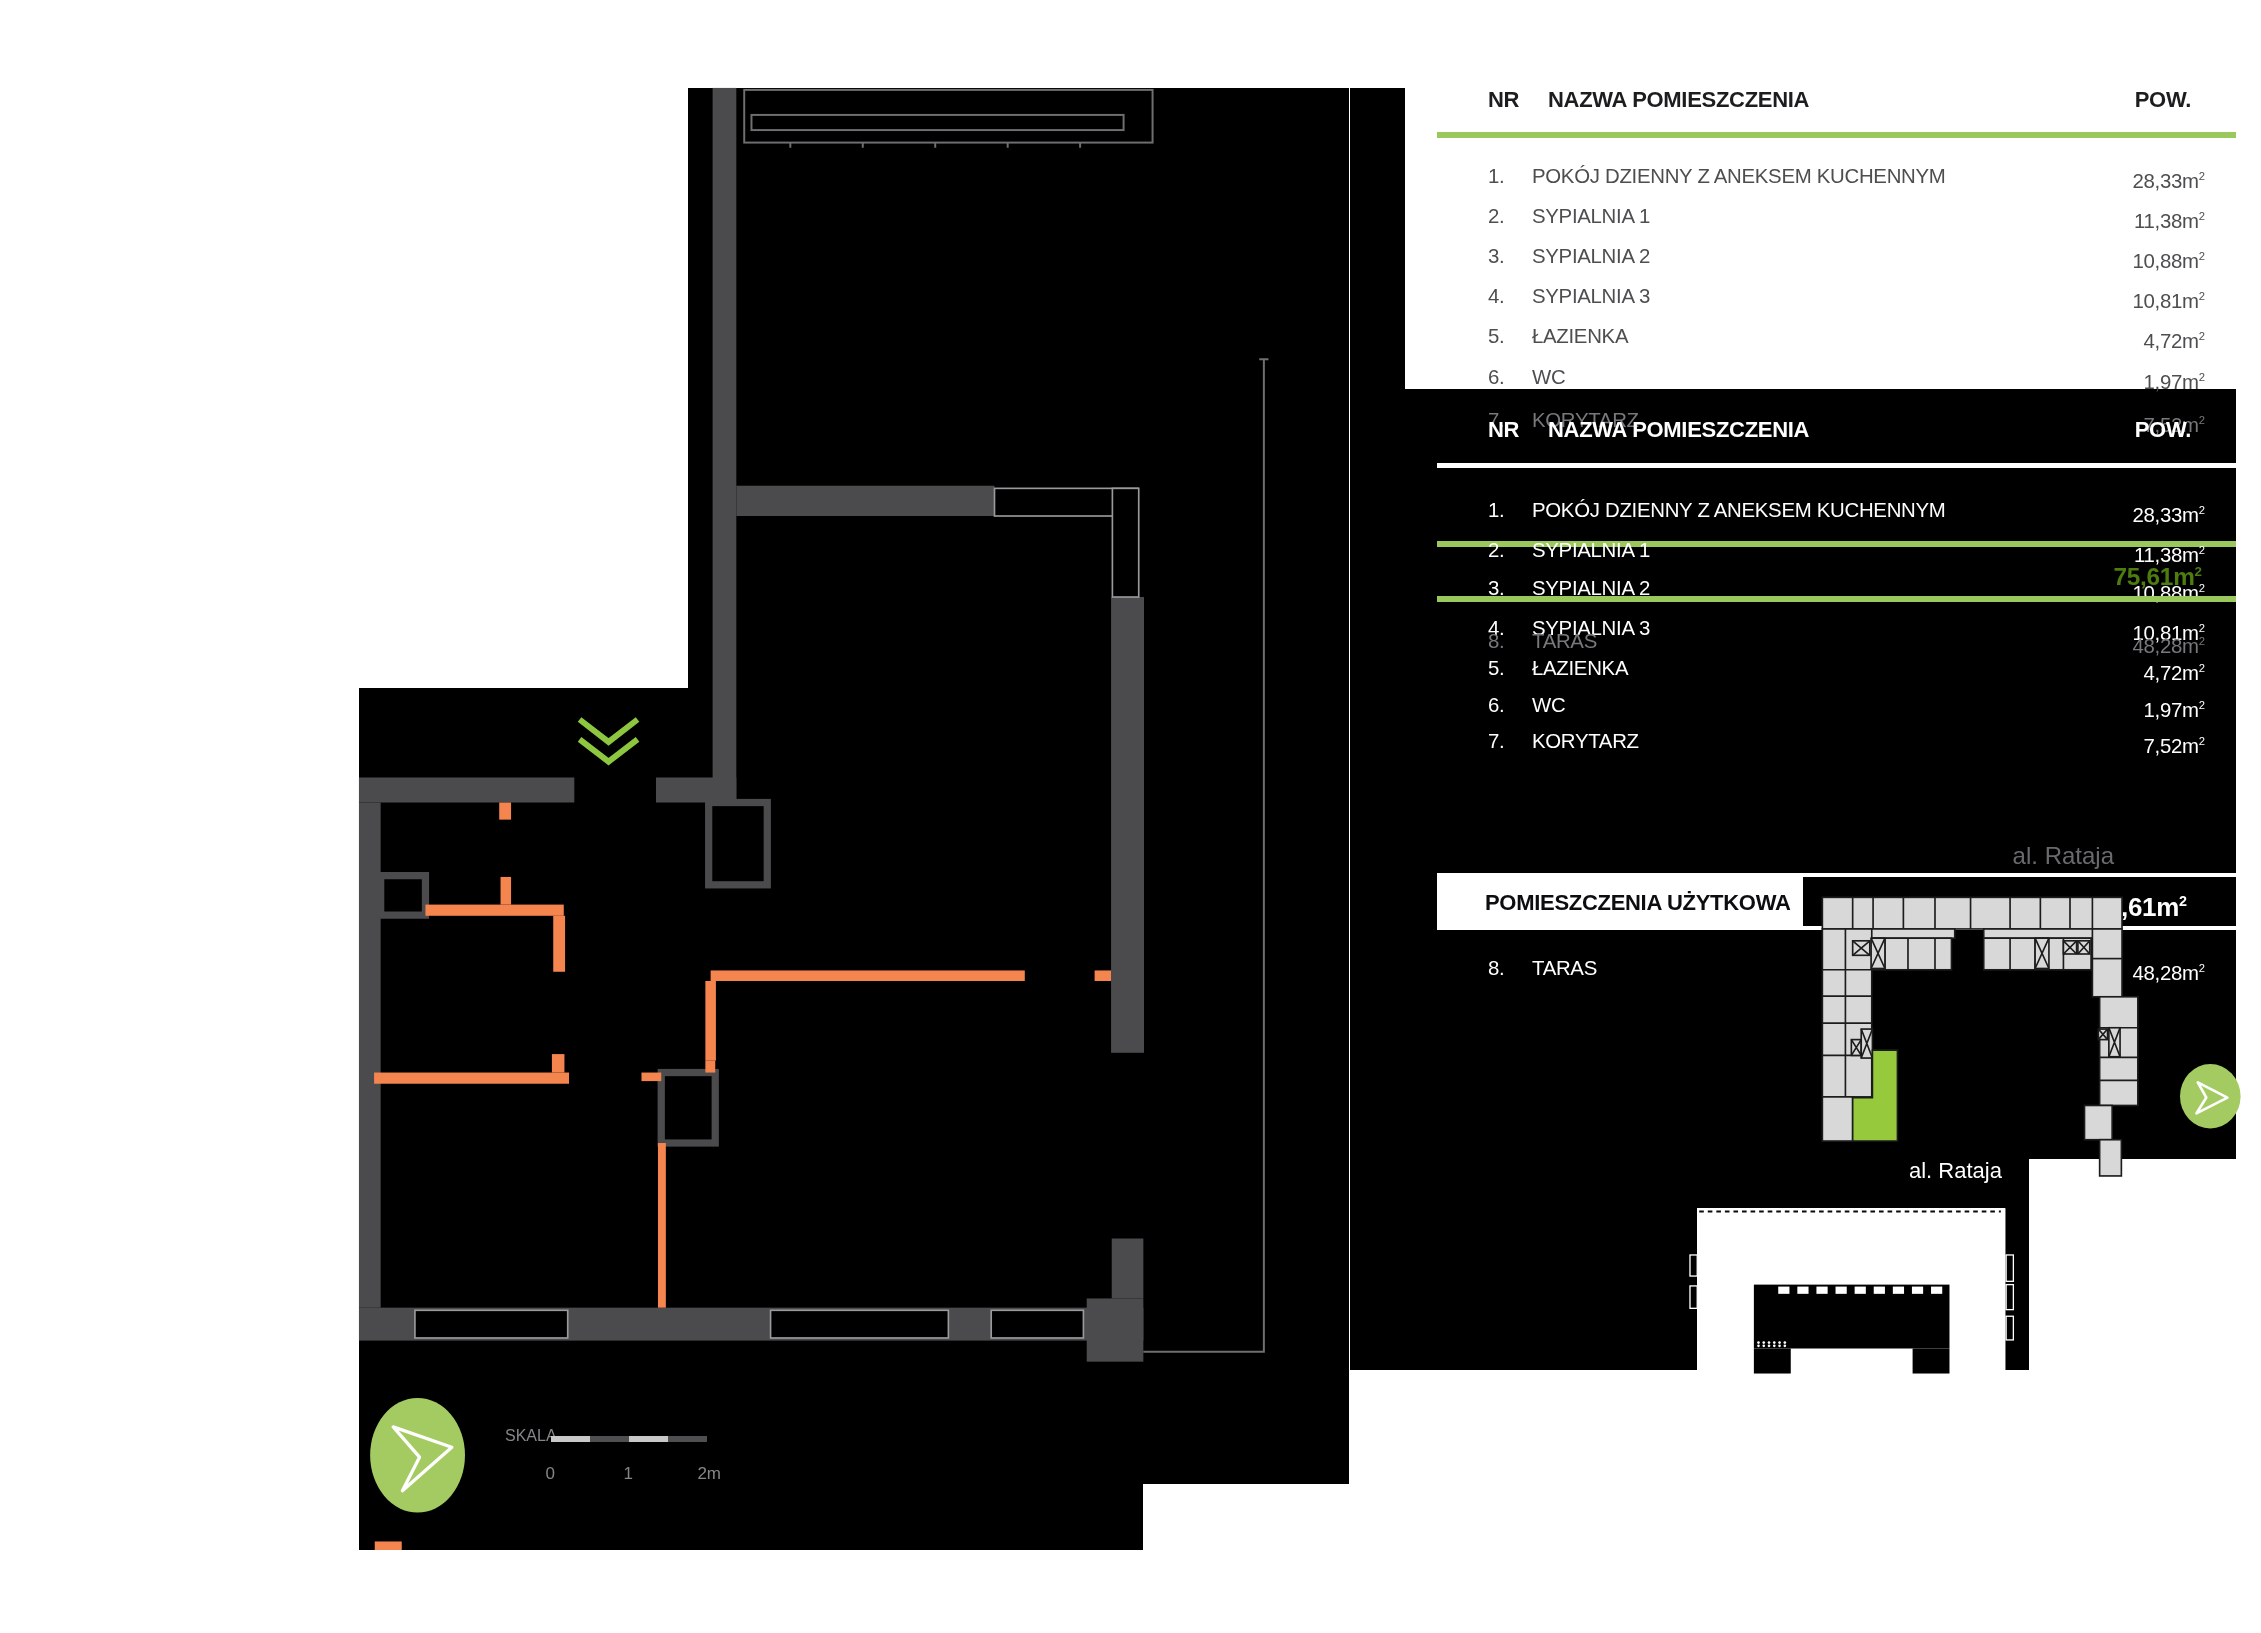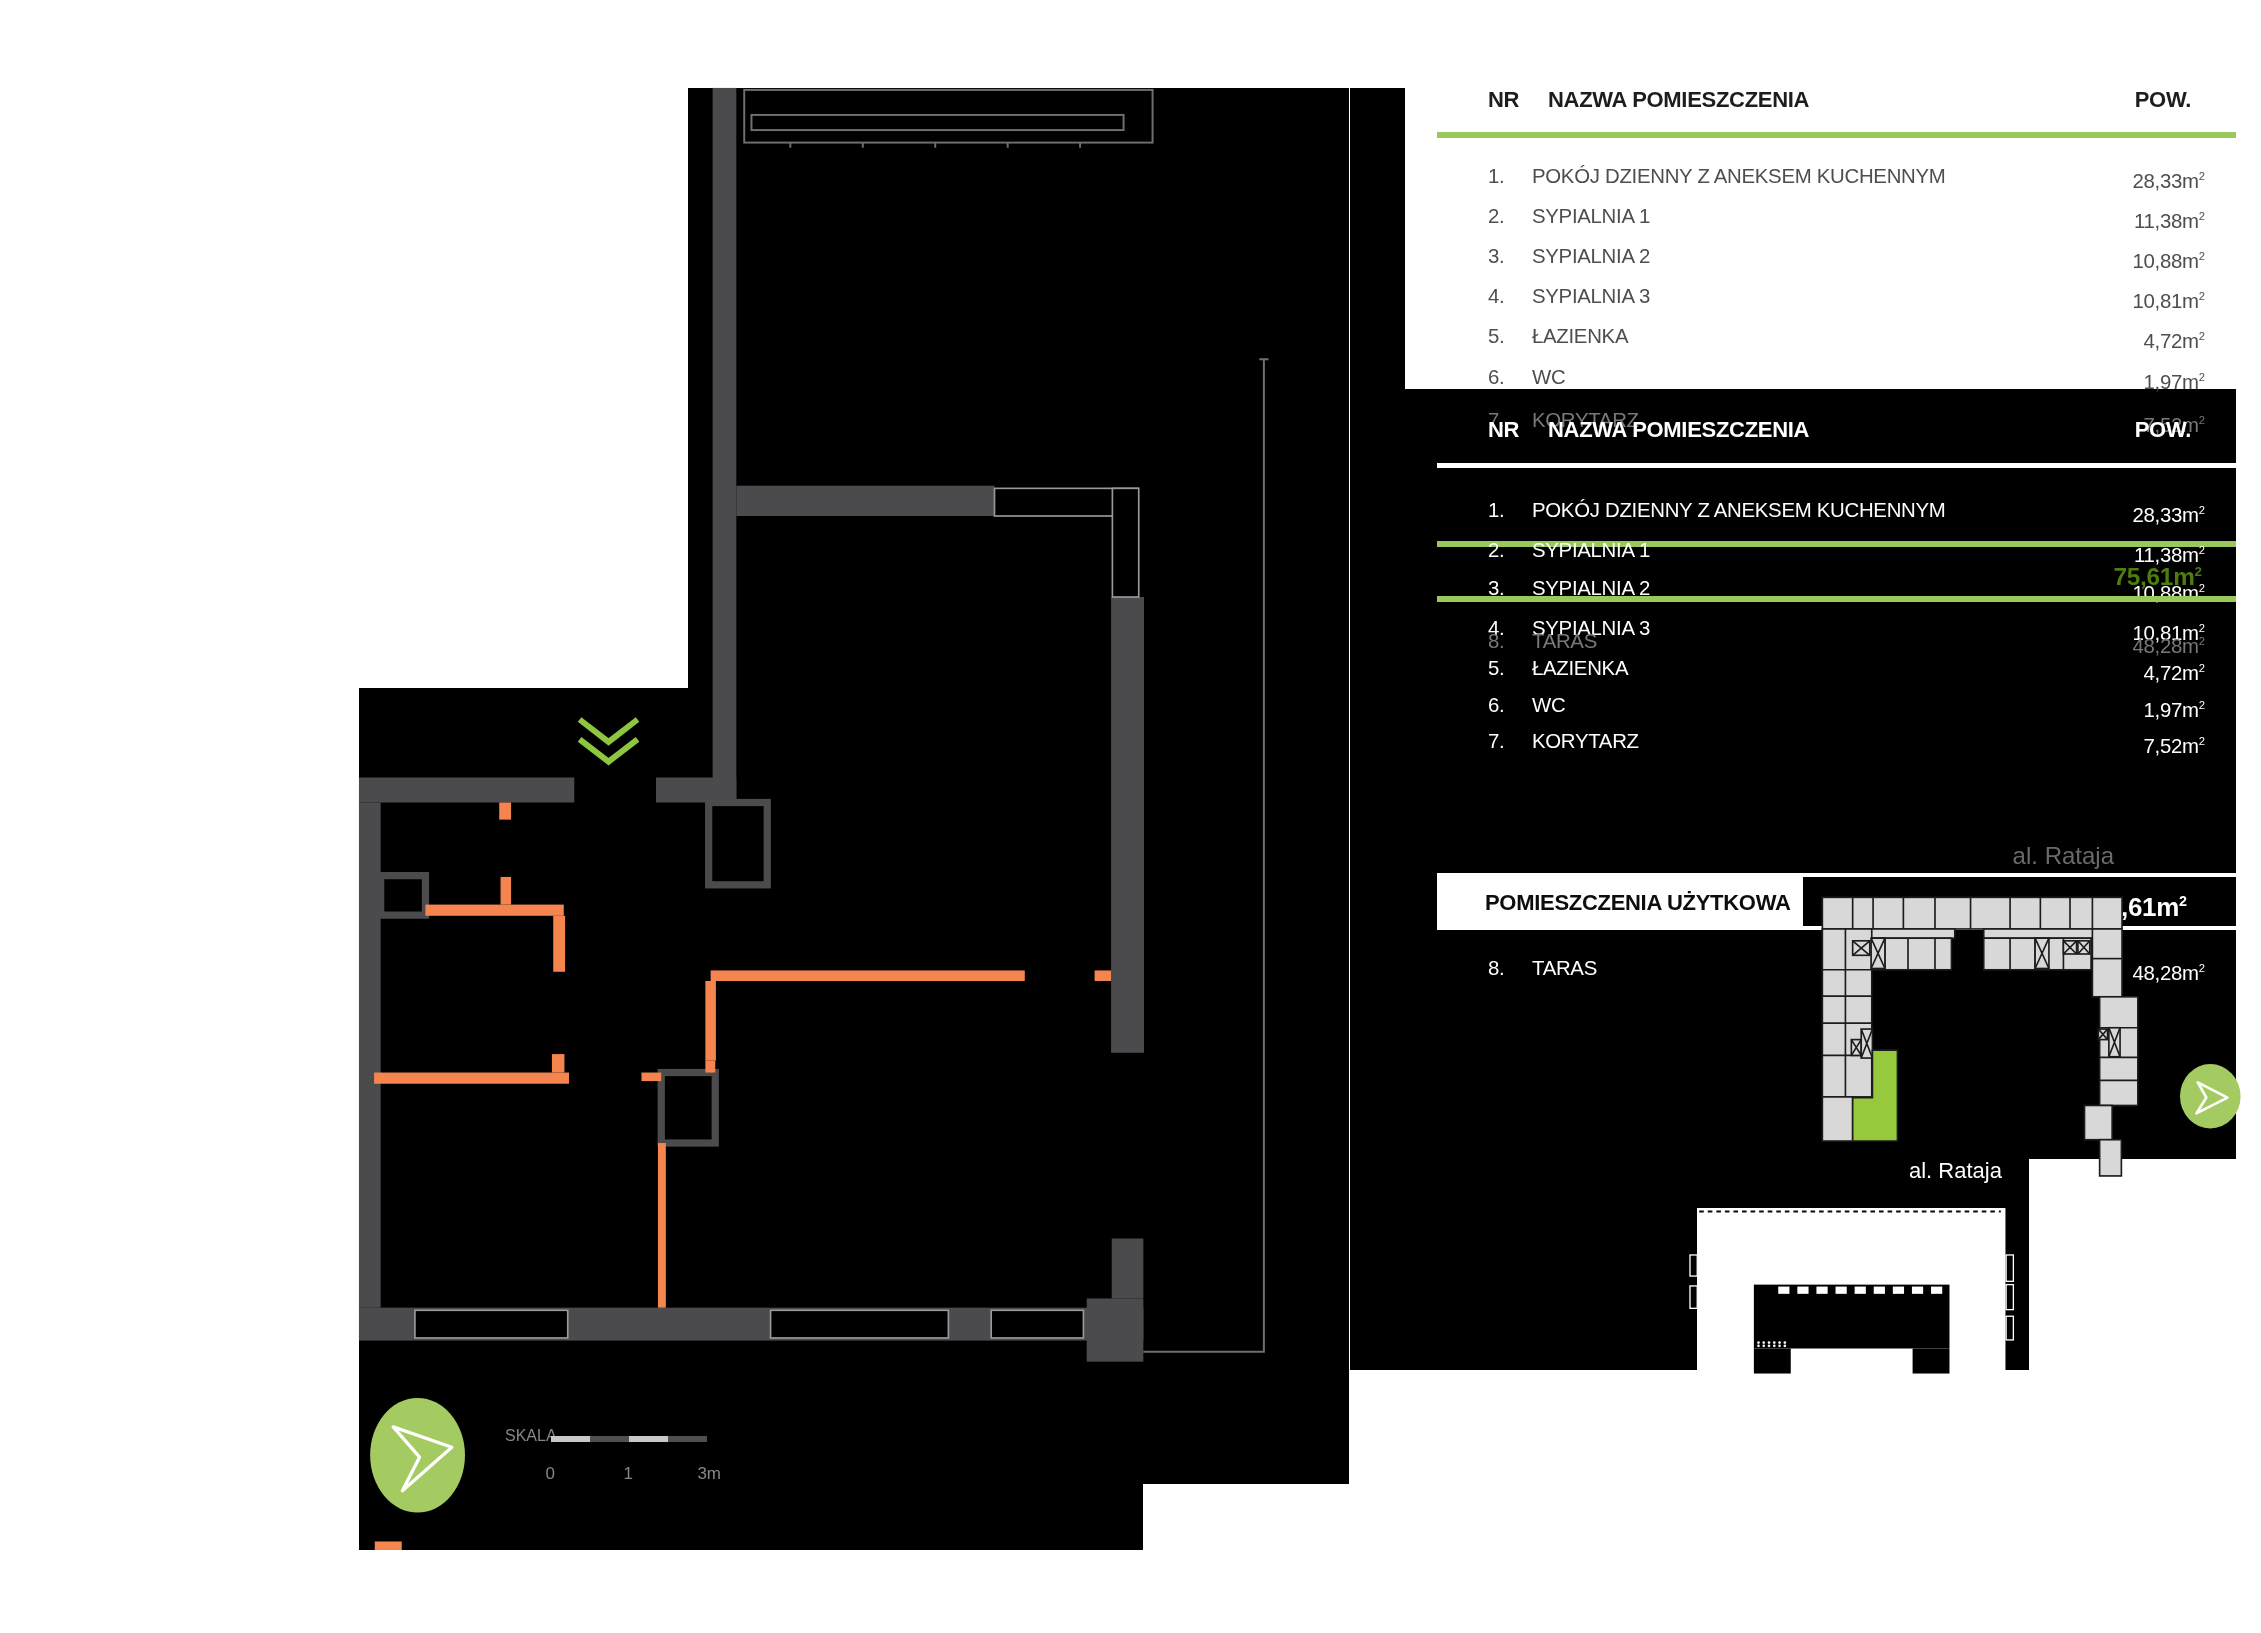--- a/index.html
+++ b/index.html
@@ -265,16 +265,16 @@
     </g>
   </svg>
 
   <div class="abs" style="left:505px;top:1427px;font-size:16px;color:#86868a;letter-spacing:0;">SKALA</div>
   <div class="abs" style="left:551px;top:1436px;width:155px;height:6px;background:#c8c8c8;">
     <div class="abs" style="left:39px;top:0;width:39px;height:6px;background:#4f4f52;"></div>
     <div class="abs" style="left:117px;top:0;width:39px;height:6px;background:#4f4f52;"></div>
   </div>
   <div class="abs" style="left:537px;top:1464px;width:26px;text-align:center;font-size:17px;color:#86868a;">0</div>
   <div class="abs" style="left:615px;top:1464px;width:26px;text-align:center;font-size:17px;color:#86868a;">1</div>
-  <div class="abs" style="left:689px;top:1464px;width:40px;text-align:center;font-size:17px;color:#86868a;">3m</div>
+  <div class="abs" style="left:689px;top:1464px;width:40px;text-align:center;font-size:17px;color:#86868a;">2m</div>
 
 </div>
 
 
 </body></html>

